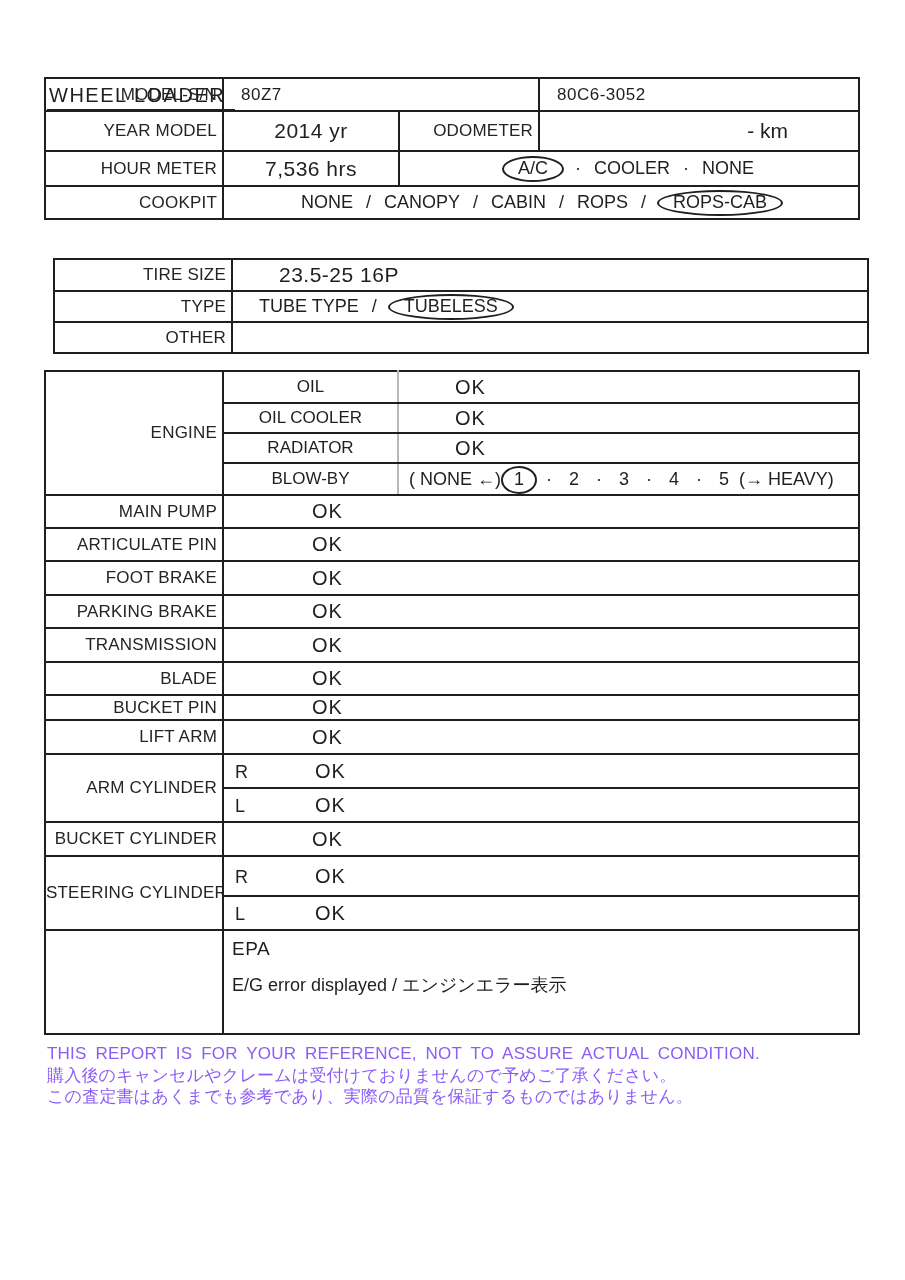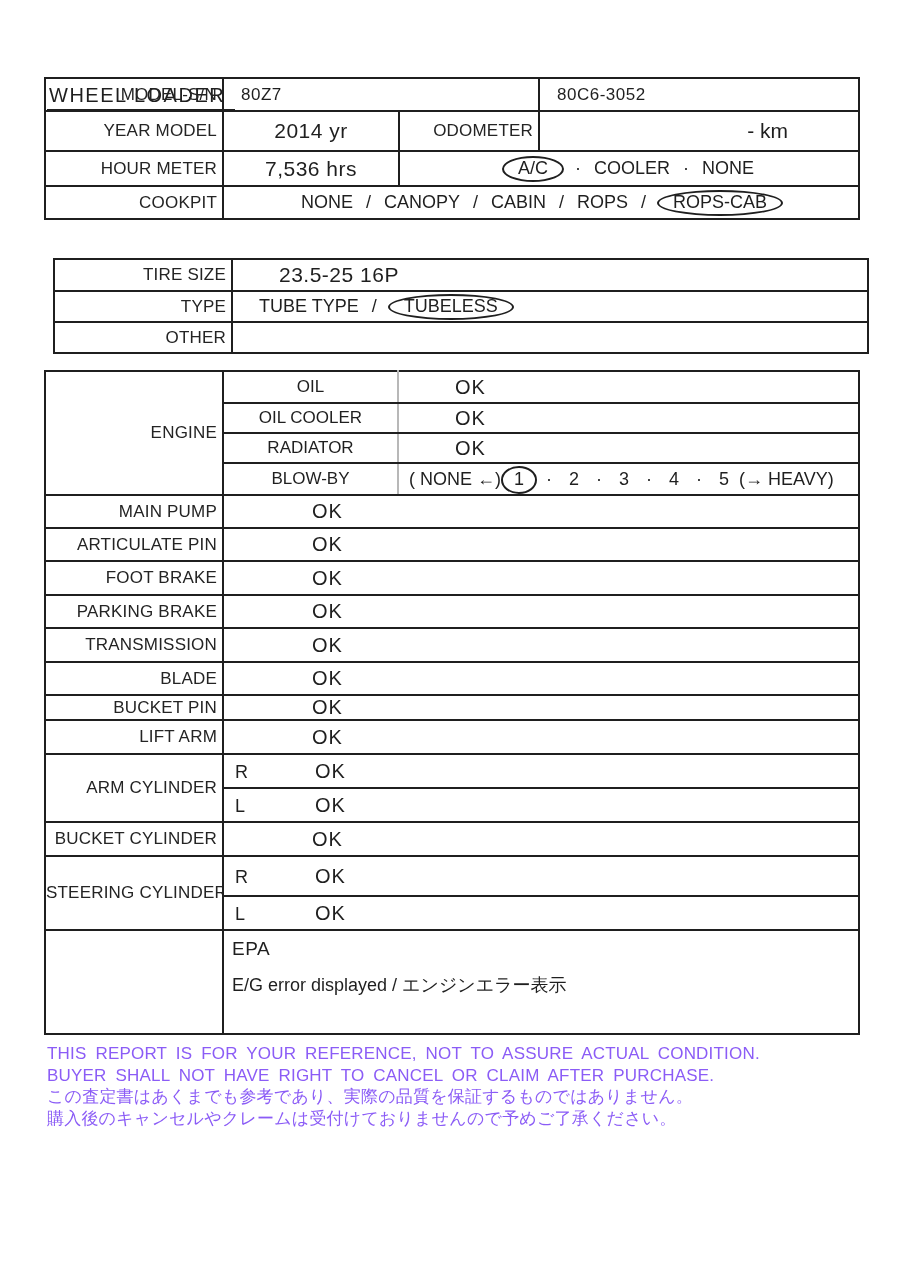--- a/index.html
+++ b/index.html
@@ -210,18 +210,17 @@
       <td class="remarks" colspan="2">
         <div class="remark-line1">EPA</div>
         <div class="remark-line2">E/G error displayed / エンジンエラー表示</div>
       </td>
     </tr>
   </tbody>
     </table>
 
   <div class="footer-notice" style="color: #8b5cf6;">
     <div>THIS REPORT IS FOR YOUR REFERENCE, NOT TO ASSURE ACTUAL CONDITION.</div>
-    <div>BUYER SHALL NOT HAVE RIGHT TO CANCEL OR CLAIM AFTER PURCHASE.</div>
+    <div>購入後のキャンセルやクレームは受付けておりませんので予めご了承ください。</div>
     <div>この査定書はあくまでも参考であり、実際の品質を保証するものではありません。</div>
-    <div>購入後のキャンセルやクレームは受付けておりませんので予めご了承ください。</div>
   </div>
 
 </div>
 
 </body></html>

